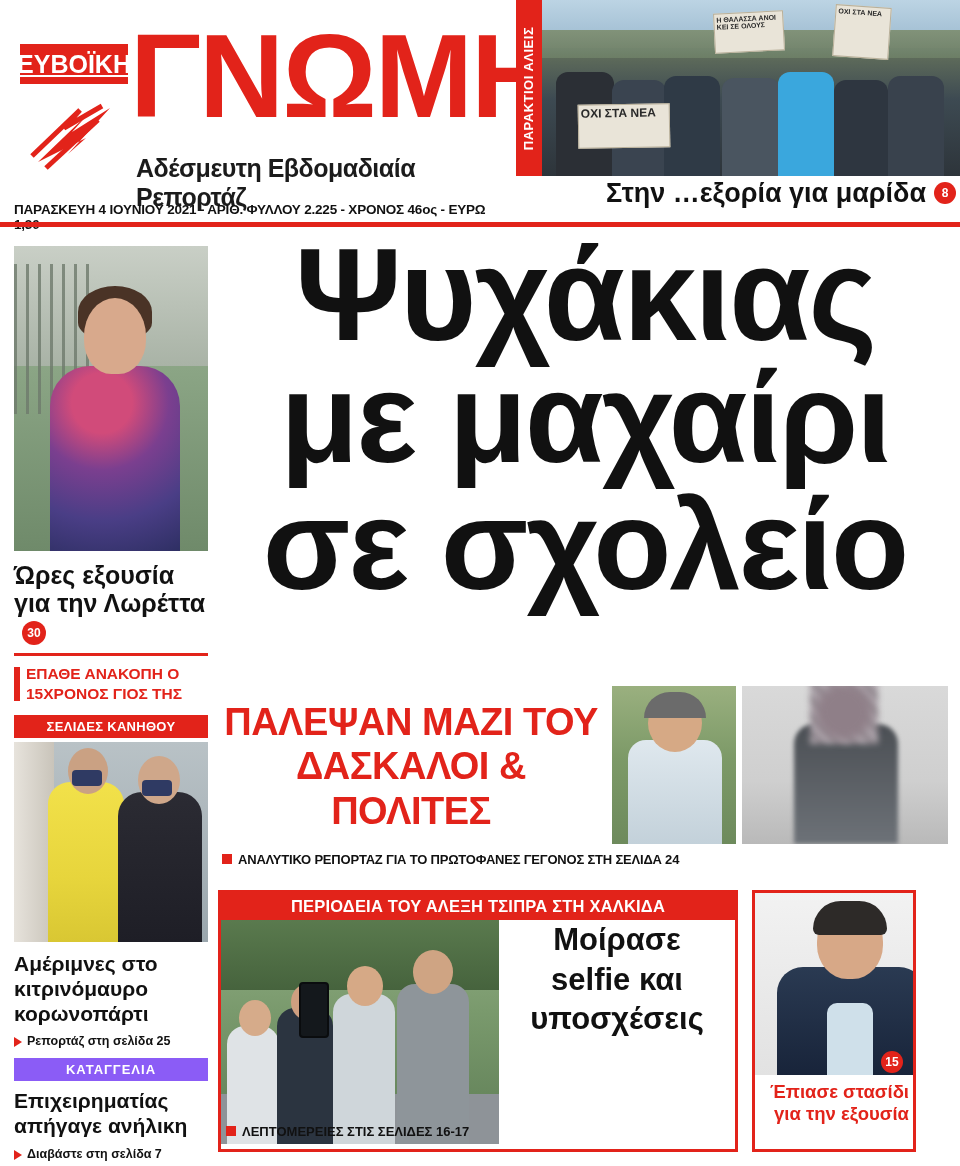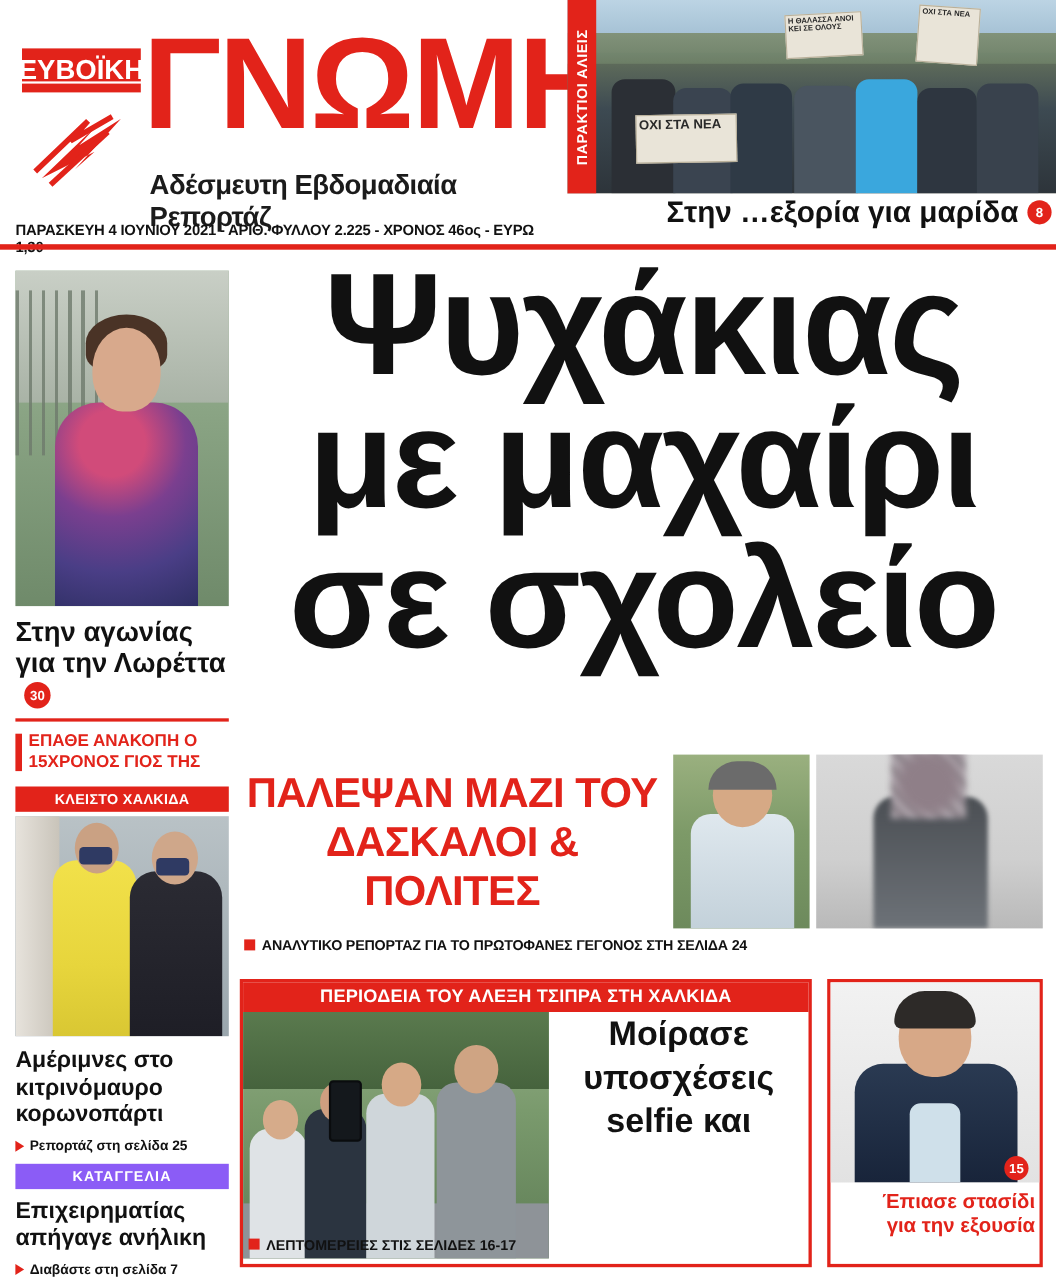--- a/index.html
+++ b/index.html
@@ -187,21 +187,21 @@
     background:#14181c; border:2px solid #0a0c0e; border-radius:4px; }
   .bot-text { flex:1; display:flex; flex-direction:column; 
     align-items:center; padding:0 6px; }
   .bot-text .l { font-size:31px; font-weight:bold; color:#111; line-height:1.28; text-align:center; }
   .leptom { position:absolute; left:226px; top:1124px; width:510px; font-size:13px;
     font-weight:bold; color:#111; }
   .leptom::before { content:""; display:inline-block; width:10px;height:10px;
     background:#e2231a; margin-right:6px; }
 
   .right-box {
-    position:absolute; left:752px; top:890px; width:196px; height:262px;
+    position:absolute; left:752px; top:890px; width:164px; height:262px;
     border:3px solid #e2231a; background:#fff; overflow:hidden;
   }
   .rb-photo { width:100%; height:182px; position:relative; overflow:hidden;
     background:linear-gradient(180deg,#f2f2f2,#e2e2e2); }
   .rb-suit { position:absolute; left:22px; bottom:0; width:148px; height:108px;
     background:linear-gradient(180deg,#2a3a52,#18243a); border-radius:26px 26px 0 0; }
   .rb-shirt { position:absolute; left:72px; bottom:0; width:46px; height:72px;
     background:#cfe0ea; border-radius:10px 10px 0 0; }
   .rb-head { position:absolute; left:62px; bottom:96px; width:66px; height:74px;
     background:#d7a887; border-radius:50% 50% 46% 46%; }
@@ -257,27 +257,27 @@
 
   <div class="leftcol">
     <div class="photo-lor">
       <div class="lor-wall"></div>
         <div class="lor-gate"></div>
       <div class="lor-body"></div>
         <div class="lor-hair"></div>
         <div class="lor-head"></div>
     </div>
     <div class="hl-title">
-      <span>Στην αγωνίας για την Λωρέττα</span>
+      <span>Ώρες εξουσία για την Λωρέττα</span>
       <span class="circ">30</span>
     </div>
     <div class="hr-red"></div>
     <div class="sub-red">ΕΠΑΘΕ ΑΝΑΚΟΠΗ Ο 15ΧΡΟΝΟΣ ΓΙΟΣ ΤΗΣ</div>
 
-    <div class="kleisto-bar">ΚΛΕΙΣΤΟ ΧΑΛΚΙΔΑ</div>
+    <div class="kleisto-bar">ΣΕΛΙΔΕΣ ΚΑΝΗΘΟΥ</div>
     <div class="photo-kan">
       <div class="kan-col"></div>
       <div class="kan-p1"></div>
         <div class="kan-p1h"></div>
       <div class="kan-mask" style="left:58px;bottom:156px;"></div>
       <div class="kan-p2"></div>
         <div class="kan-p2h"></div>
       <div class="kan-mask" style="left:128px;bottom:146px;"></div>
     </div>
     <div class="left-head2">Αμέριμνες στο κιτρινόμαυρο κορωνοπάρτι</div>
@@ -328,22 +328,22 @@
         <div class="tpp" style="left:56px;width:56px;height:136px;background:#2b3440;"></div>
         <div class="tph" style="left:70px;bottom:124px;width:32px;height:36px;background:#cf9f80;"></div>
         <div class="tpp" style="left:112px;width:62px;height:150px;background:#cfd6da;"></div>
         <div class="tph" style="left:126px;bottom:138px;width:36px;height:40px;background:#d6a986;"></div>
         <div class="tpp" style="left:176px;width:72px;height:160px;background:#8e959a;"></div>
         <div class="tph" style="left:192px;bottom:150px;width:40px;height:44px;background:#cfa483;"></div>
         <div class="phone"></div>
       </div>
       <div class="bot-text">
         <div class="l">Μοίρασε</div>
+        <div class="l">selfie και</div>
         <div class="l">υποσχέσεις</div>
-        <div class="l">selfie και</div>
       </div>
     </div>
   </div>
   <div class="leptom">ΛΕΠΤΟΜΕΡΕΙΕΣ ΣΤΙΣ ΣΕΛΙΔΕΣ 16-17</div>
 
   <div class="right-box">
     <div class="rb-photo">
       <div class="rb-suit"></div>
         <div class="rb-shirt"></div>
       <div class="rb-head"></div>

